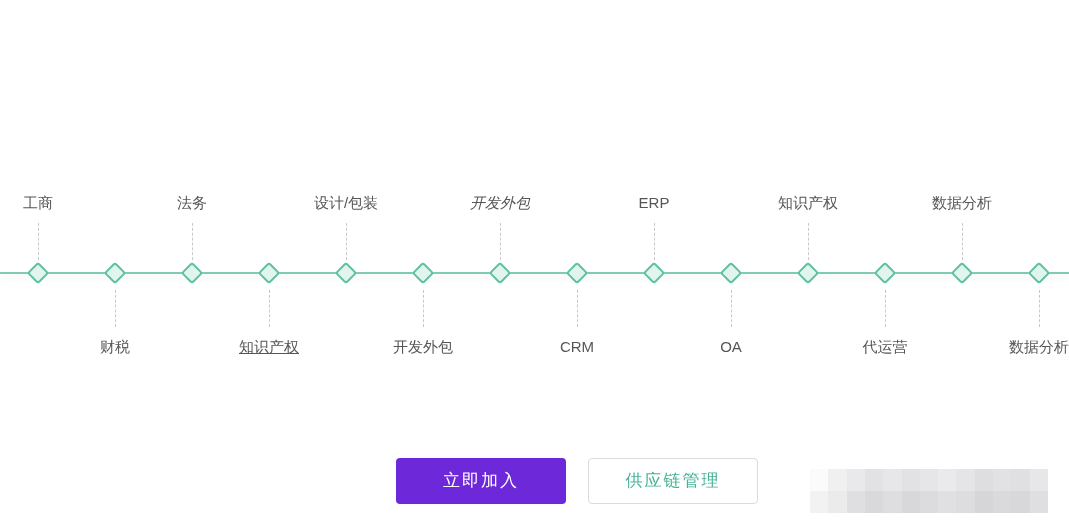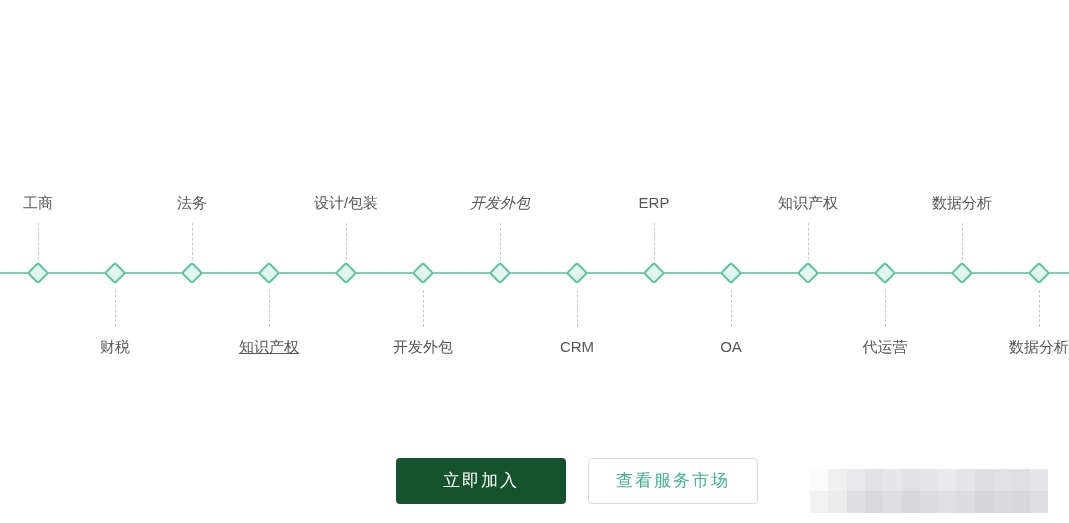--- a/index.html
+++ b/index.html
@@ -185,23 +185,23 @@
         <div class="connector top" style="border-left-color: rgb(201, 201, 201);"></div>
         <div class="node-label top" style="color: rgb(85, 86, 87);">数据分析</div>
       </div>
       <div class="timeline-node" style="left: 1039px;">
         <div class="diamond" style="border-color: rgb(94, 192, 164); background: rgb(225, 244, 237);"></div>
         <div class="connector bottom" style="border-left-color: rgb(201, 201, 201);"></div>
         <div class="node-label bottom" style="color: rgb(85, 86, 87);">数据分析</div>
       </div>
     </div>
 
-  <button class="btn btn-join" style="background: #14532d; color: rgb(255, 255, 255);">立即加入</button>
-
-  <button class="btn btn-market" style="color: rgb(70, 176, 148);">查看服务市场</button>
+  <button class="btn btn-join" style="background: #6d28d9; color: rgb(255, 255, 255);">立即加入</button>
+
+  <button class="btn btn-market" style="color: rgb(70, 176, 148);">供应链管理</button>
 
   <div class="watermark">
 
   <div class="cell" style="background: rgb(251, 251, 252);"></div>
       <div class="cell" style="background: rgb(240, 240, 241);"></div>
       <div class="cell" style="background: rgb(233, 233, 235);"></div>
       <div class="cell" style="background: rgb(226, 226, 228);"></div>
       <div class="cell" style="background: rgb(231, 231, 233);"></div>
       <div class="cell" style="background: rgb(226, 226, 228);"></div>
       <div class="cell" style="background: rgb(230, 230, 232);"></div>

